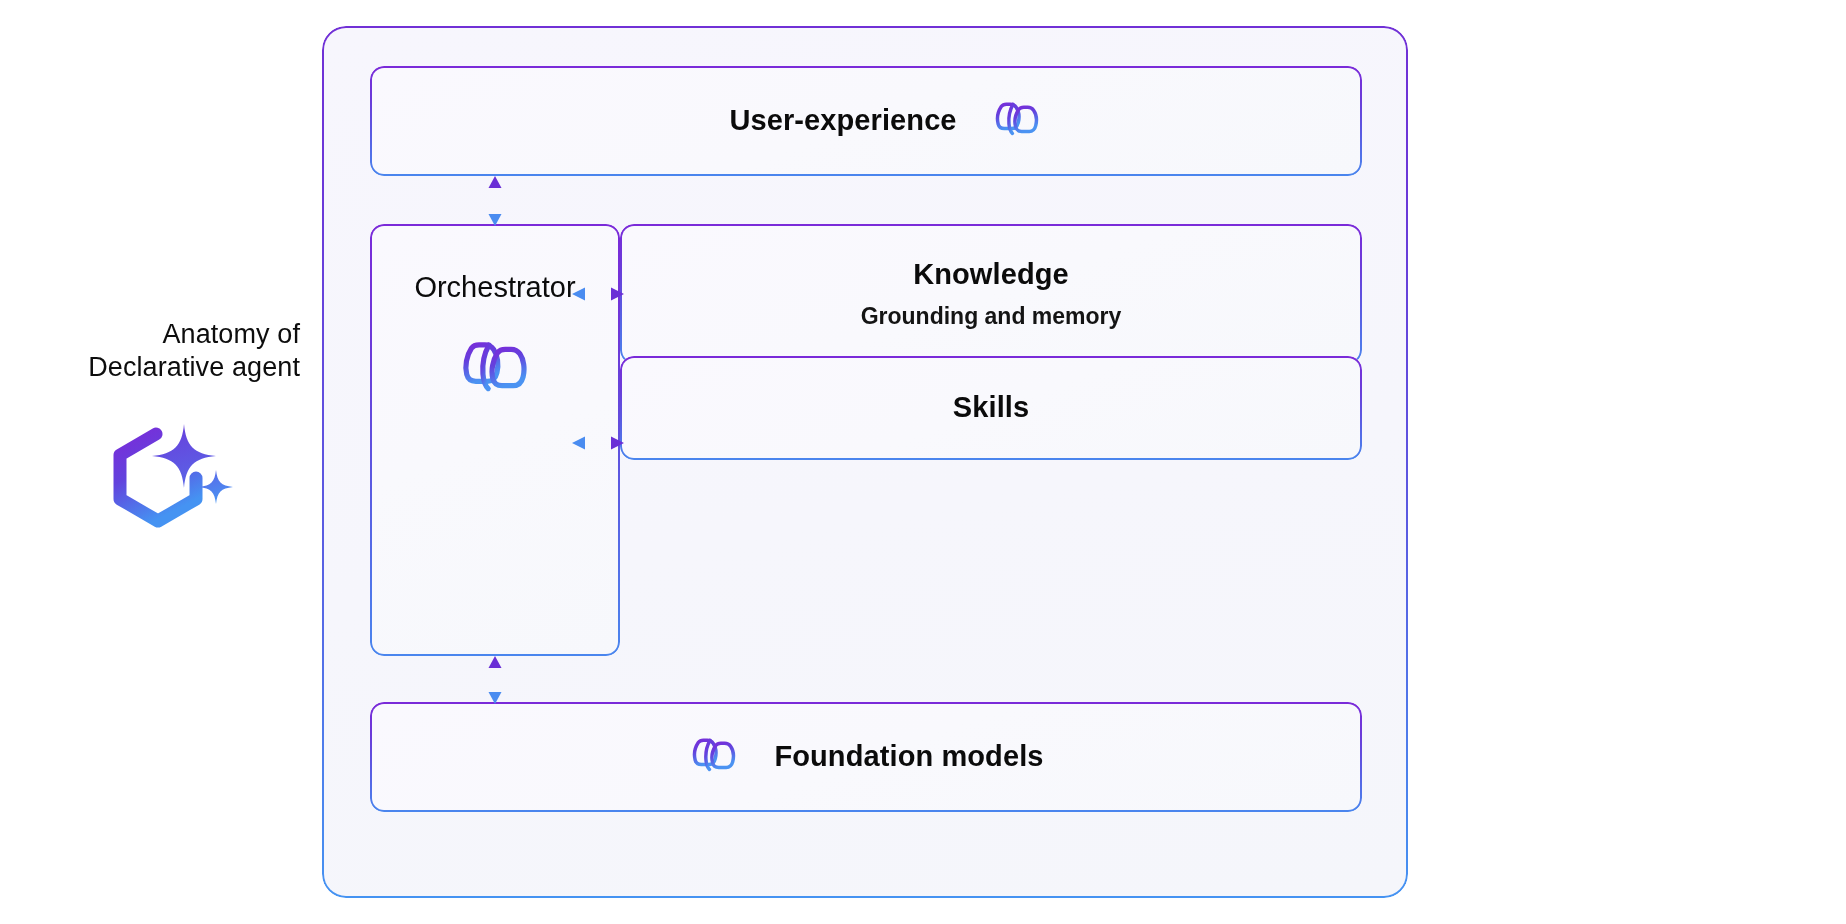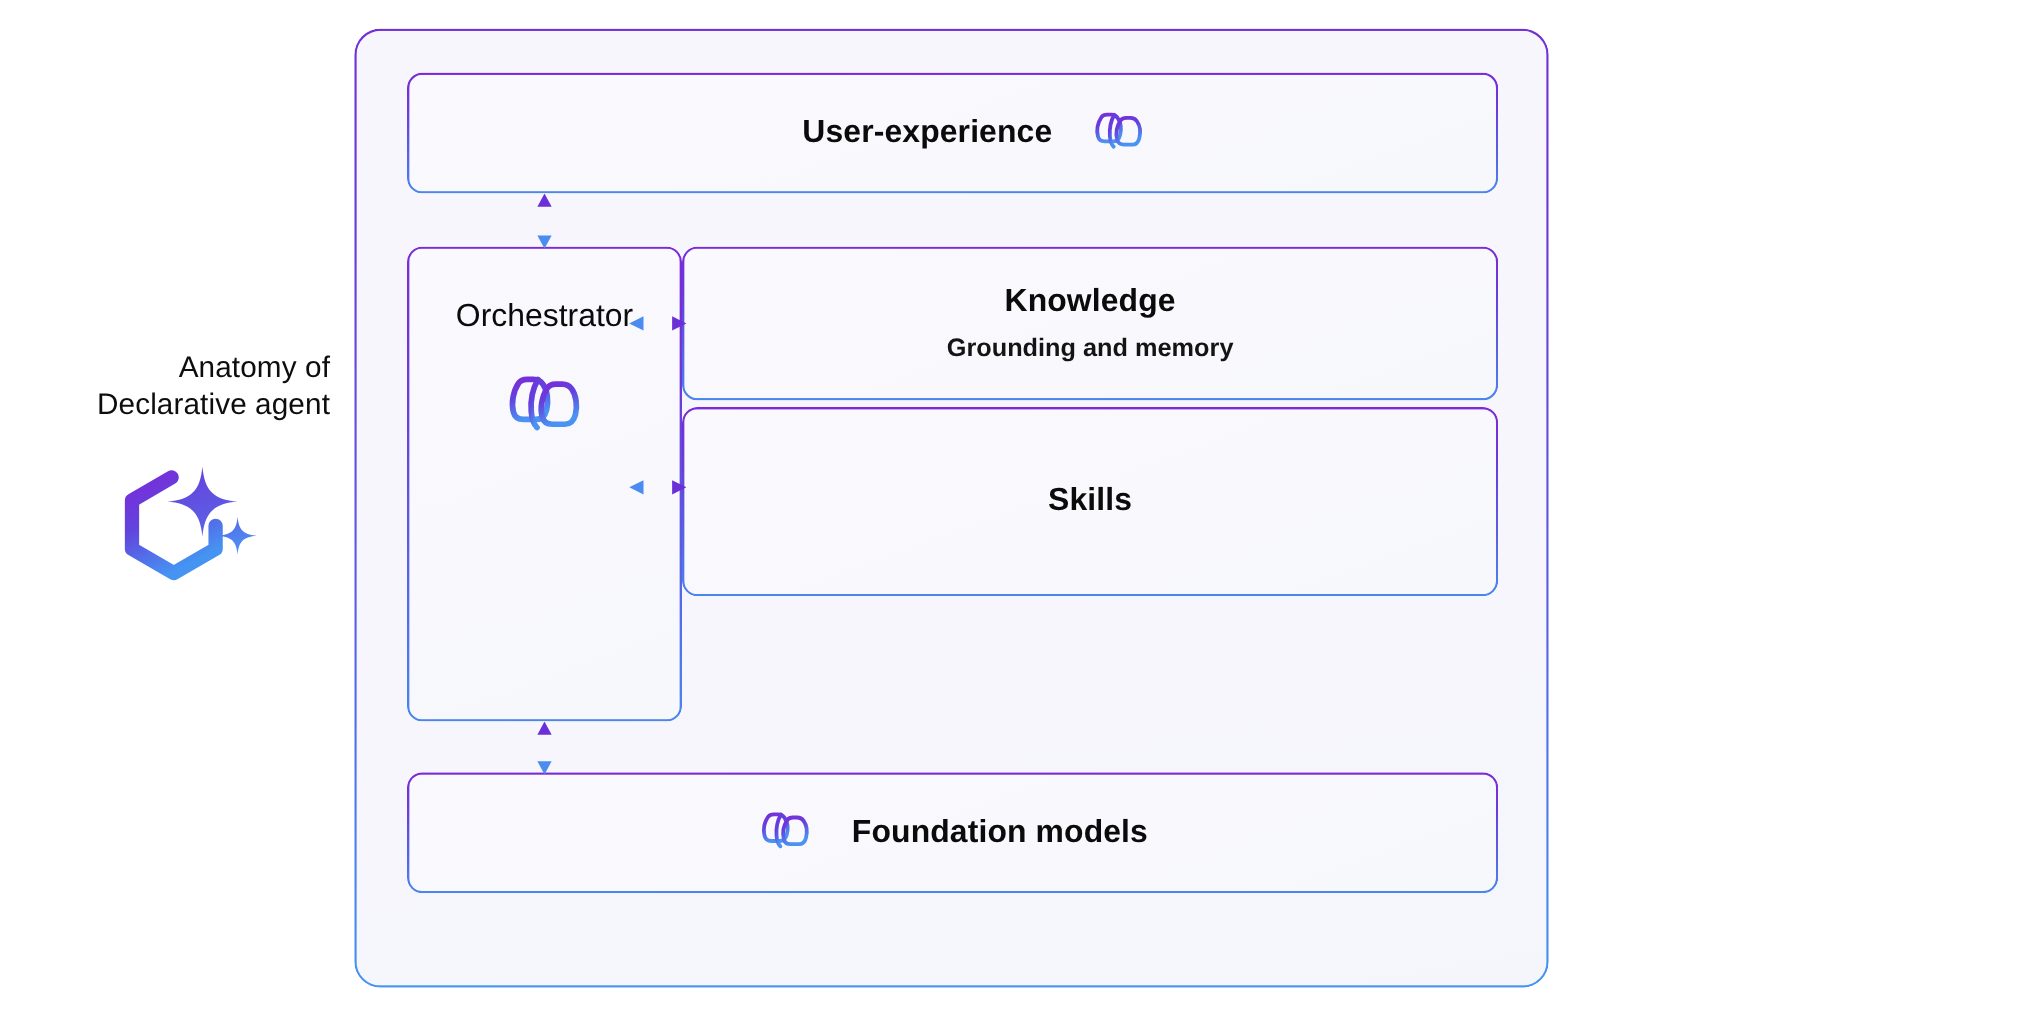--- a/index.html
+++ b/index.html
@@ -132,23 +132,23 @@
 
   .knowledge {
     left: 296px;
     top: 196px;
     width: 742px;
     height: 140px;
   }
 
   .skills {
     left: 296px;
-    top: 342px;
+    top: 328px;
     width: 742px;
-    height: 172px;
+    height: 104px;
   }
 
   .foundation {
     left: 46px;
     top: 674px;
     width: 992px;
     height: 110px;
   }
   .foundation .card-inner {
     flex-direction: row;

